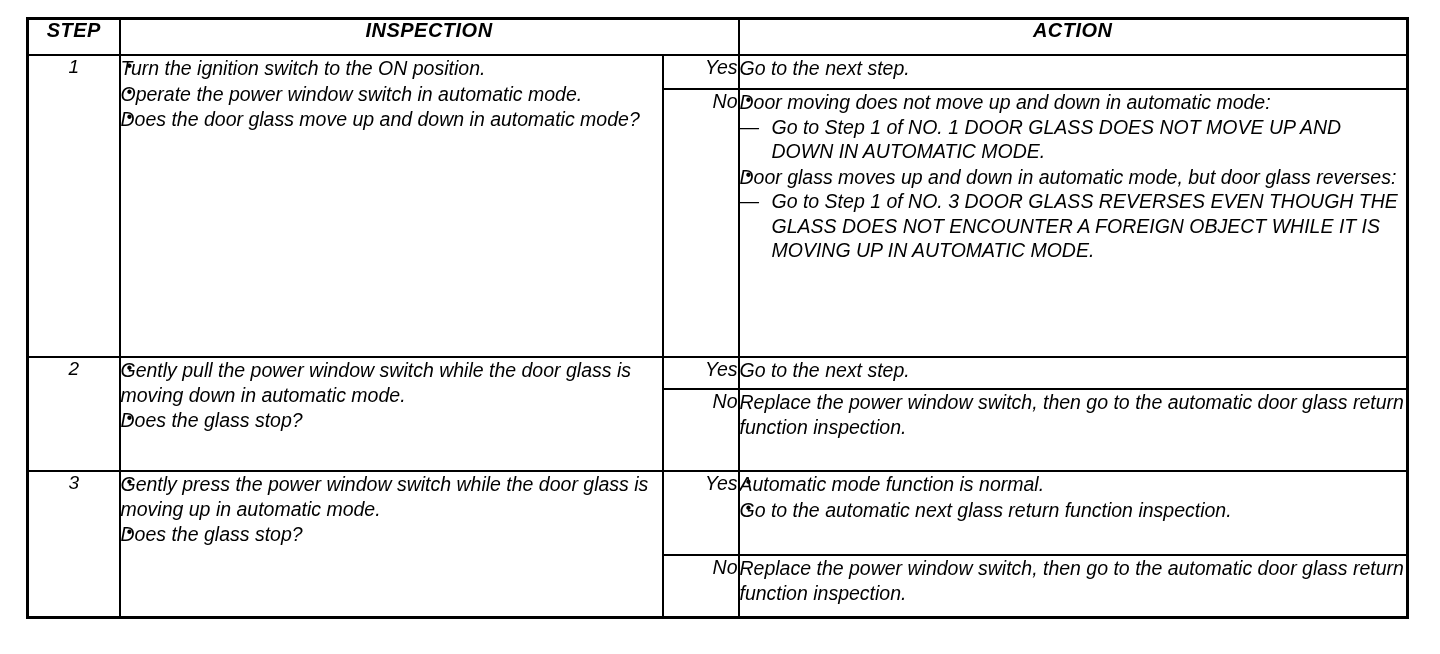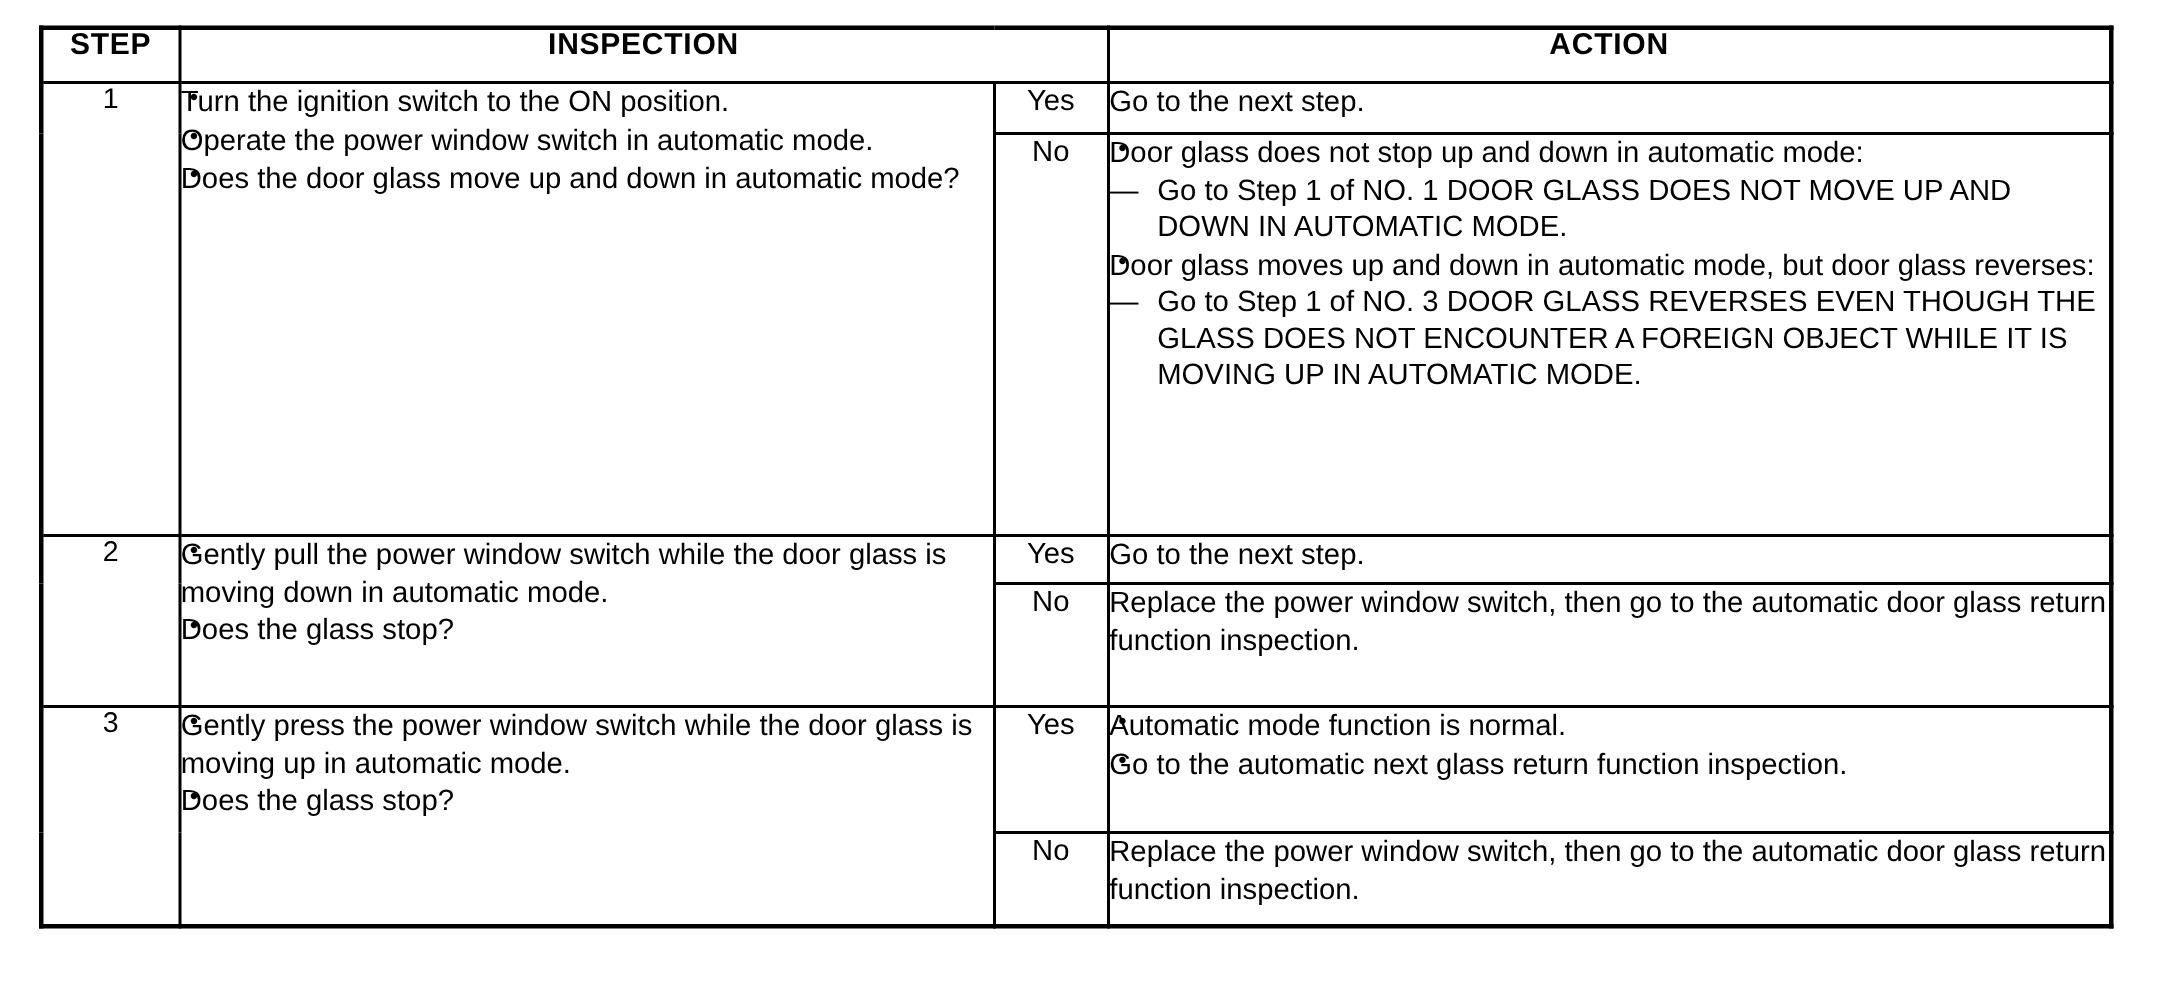--- a/index.html
+++ b/index.html
@@ -13,20 +13,21 @@
     font-family: "Liberation Sans", sans-serif;
     color: #000000;
     overflow: hidden;
   }
 
   .page {
     position: relative;
     width: 1440px;
     height: 654px;
     background: #ffffff;
+    font-style: italic;
   }
 
   
   .dtc-table {
     position: absolute;
     left: 26px;
     top: 17px;
     width: 1380px;
     border-collapse: collapse;
     table-layout: fixed;
@@ -71,21 +72,21 @@
     line-height: 1.15;
   }
 
   .insp-cell {
     padding: 5px 6px 8px 6px;
     font-size: 19.5px;
     line-height: 1.26;
   }
 
   .yn-cell {
-    text-align: center;
+    text-align: right;
     font-size: 19.5px;
     padding-top: 5px;
     line-height: 1.2;
   }
 
   .action-cell {
     padding: 4px 6px 8px 8px;
     font-size: 19.5px;
     line-height: 1.26;
   }
@@ -177,21 +178,21 @@
         <td class="yn-cell" style="height:32px;">Yes</td>
         <td class="action-cell">
           <p class="plain">Go to the next step.</p>
         </td>
       </tr>
       <tr>
         <td class="yn-cell">No</td>
         <td class="action-cell">
           <ul class="blist">
             <li>
-              <span>Door glass does not stop up and down in automatic mode:</span>
+              <span>Door moving does not move up and down in automatic mode:</span>
               <ul class="dlist">
                 <li>Go to Step 1 of NO. 1 DOOR GLASS DOES NOT MOVE UP AND DOWN IN AUTOMATIC MODE.</li>
               </ul>
             </li>
             <li>
               <span>Door glass moves up and down in automatic mode, but door glass reverses:</span>
               <ul class="dlist">
                 <li>Go to Step 1 of NO. 3 DOOR GLASS REVERSES EVEN THOUGH THE GLASS DOES NOT ENCOUNTER A FOREIGN OBJECT WHILE IT IS MOVING UP IN AUTOMATIC MODE.</li>
               </ul>
             </li>

